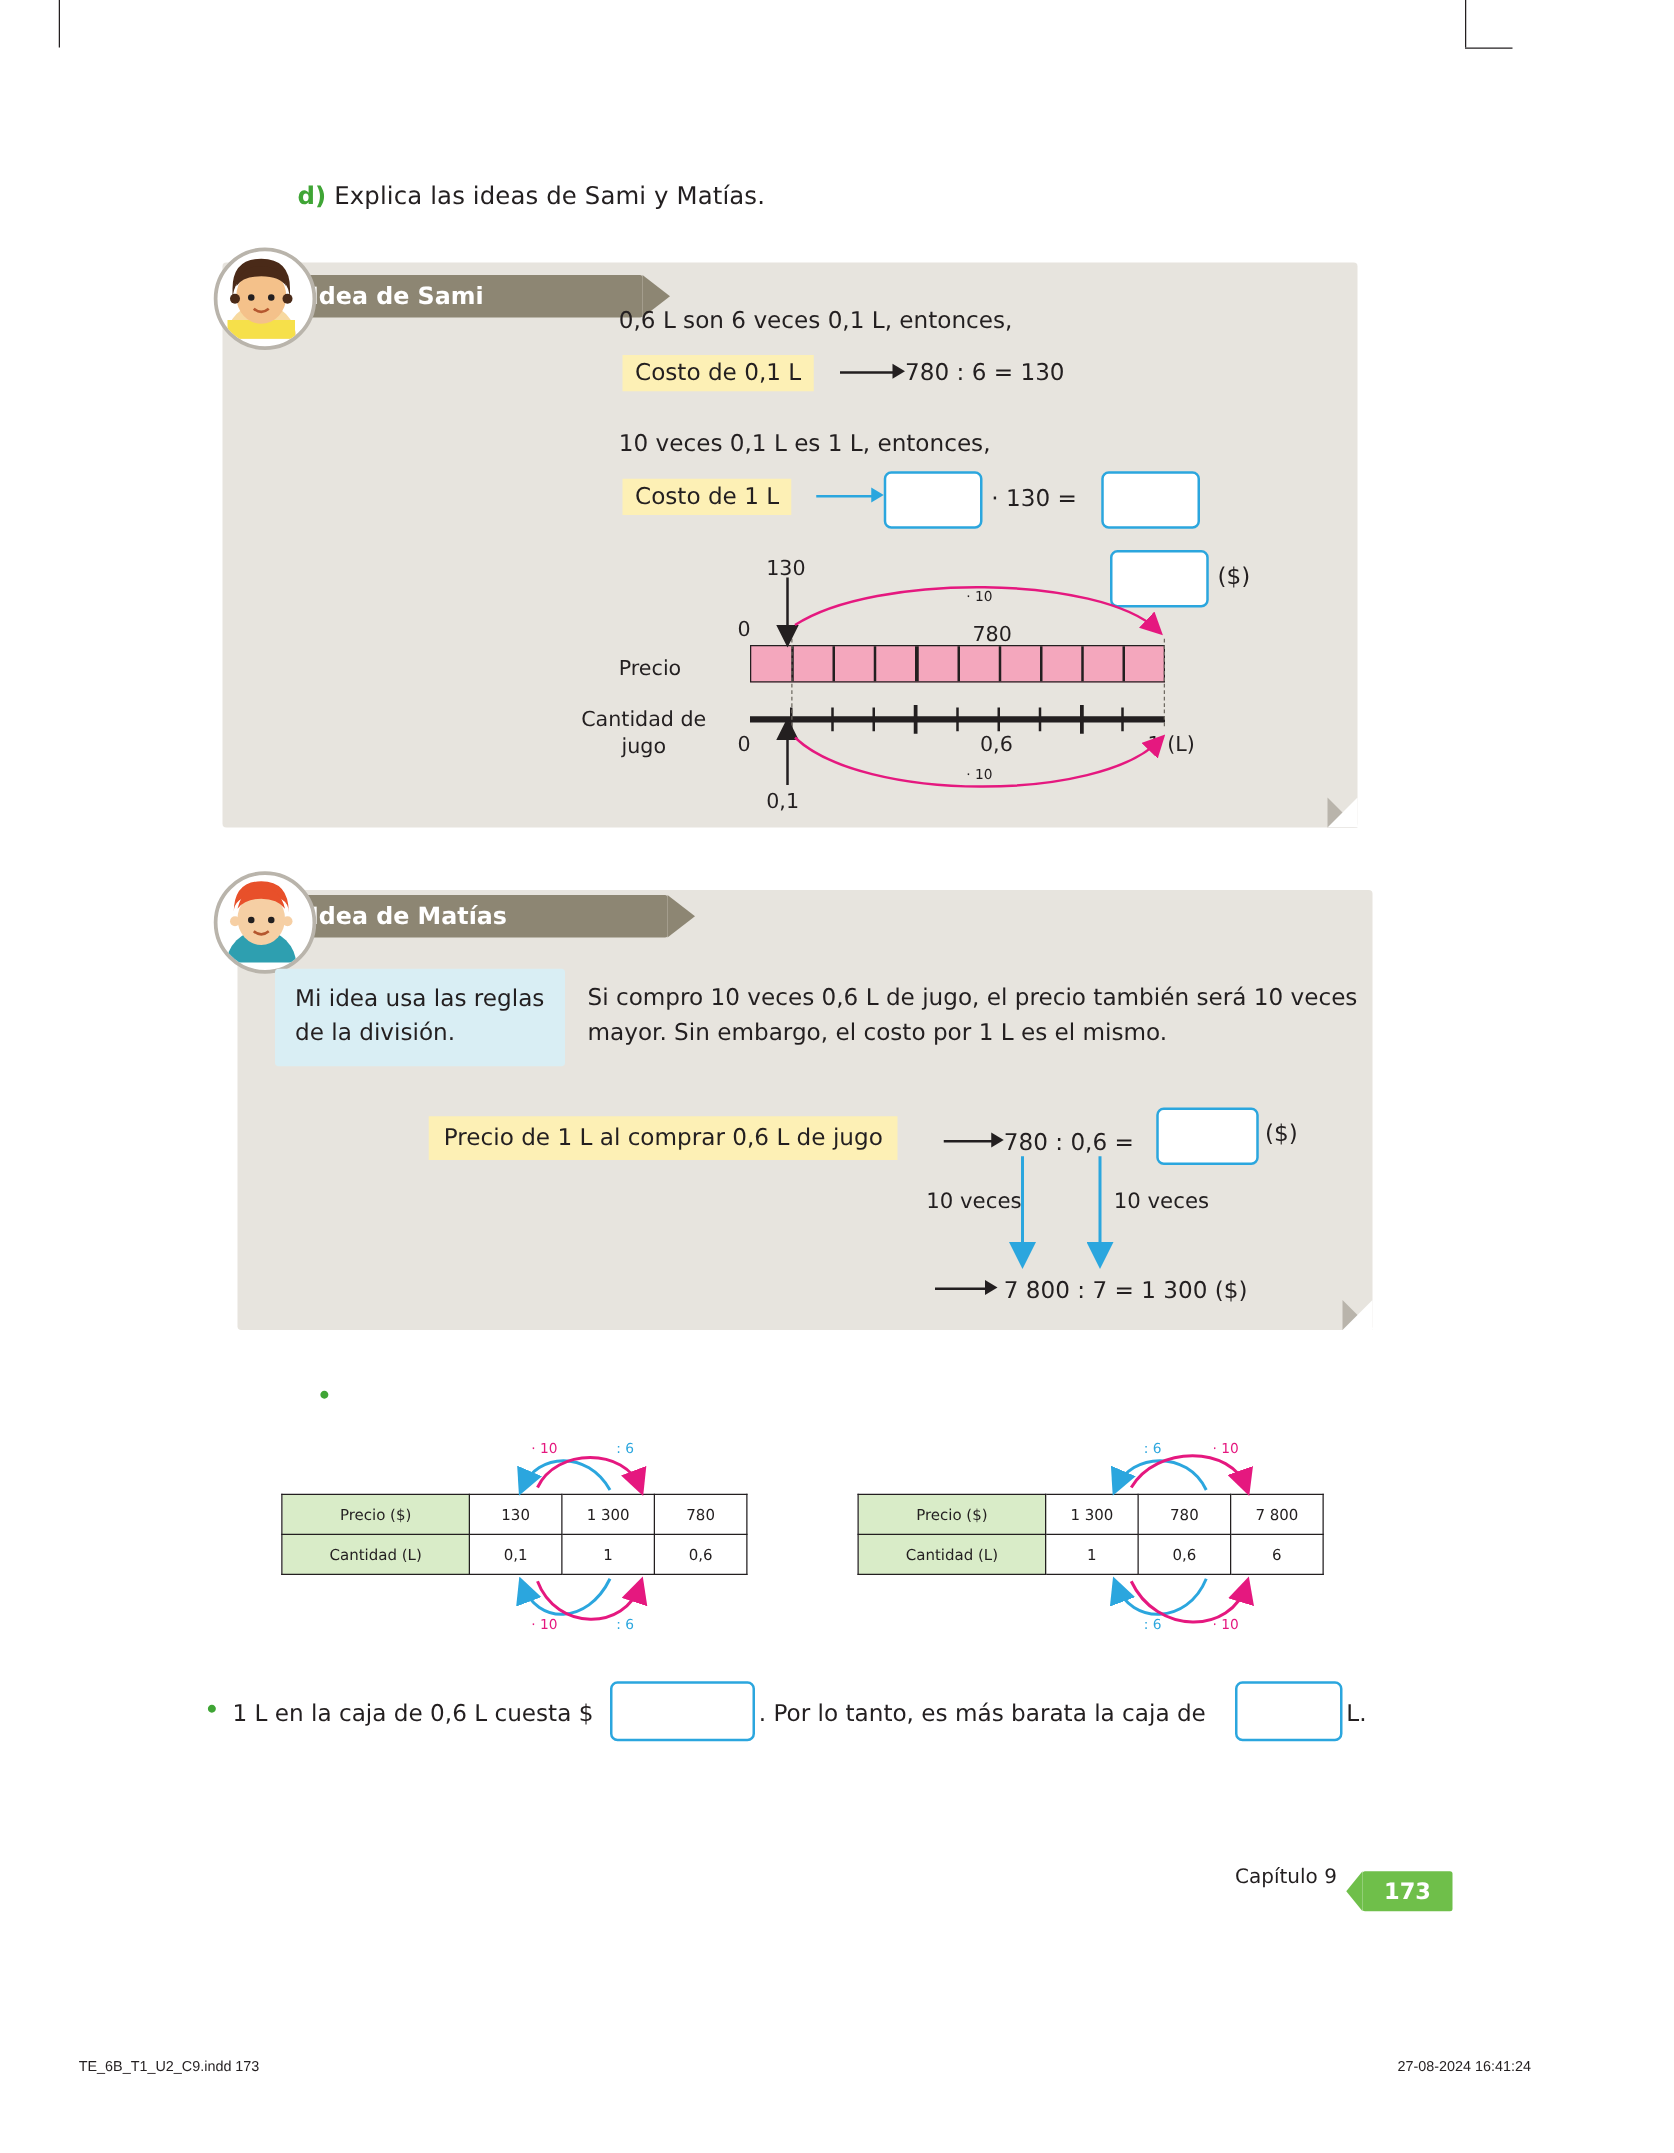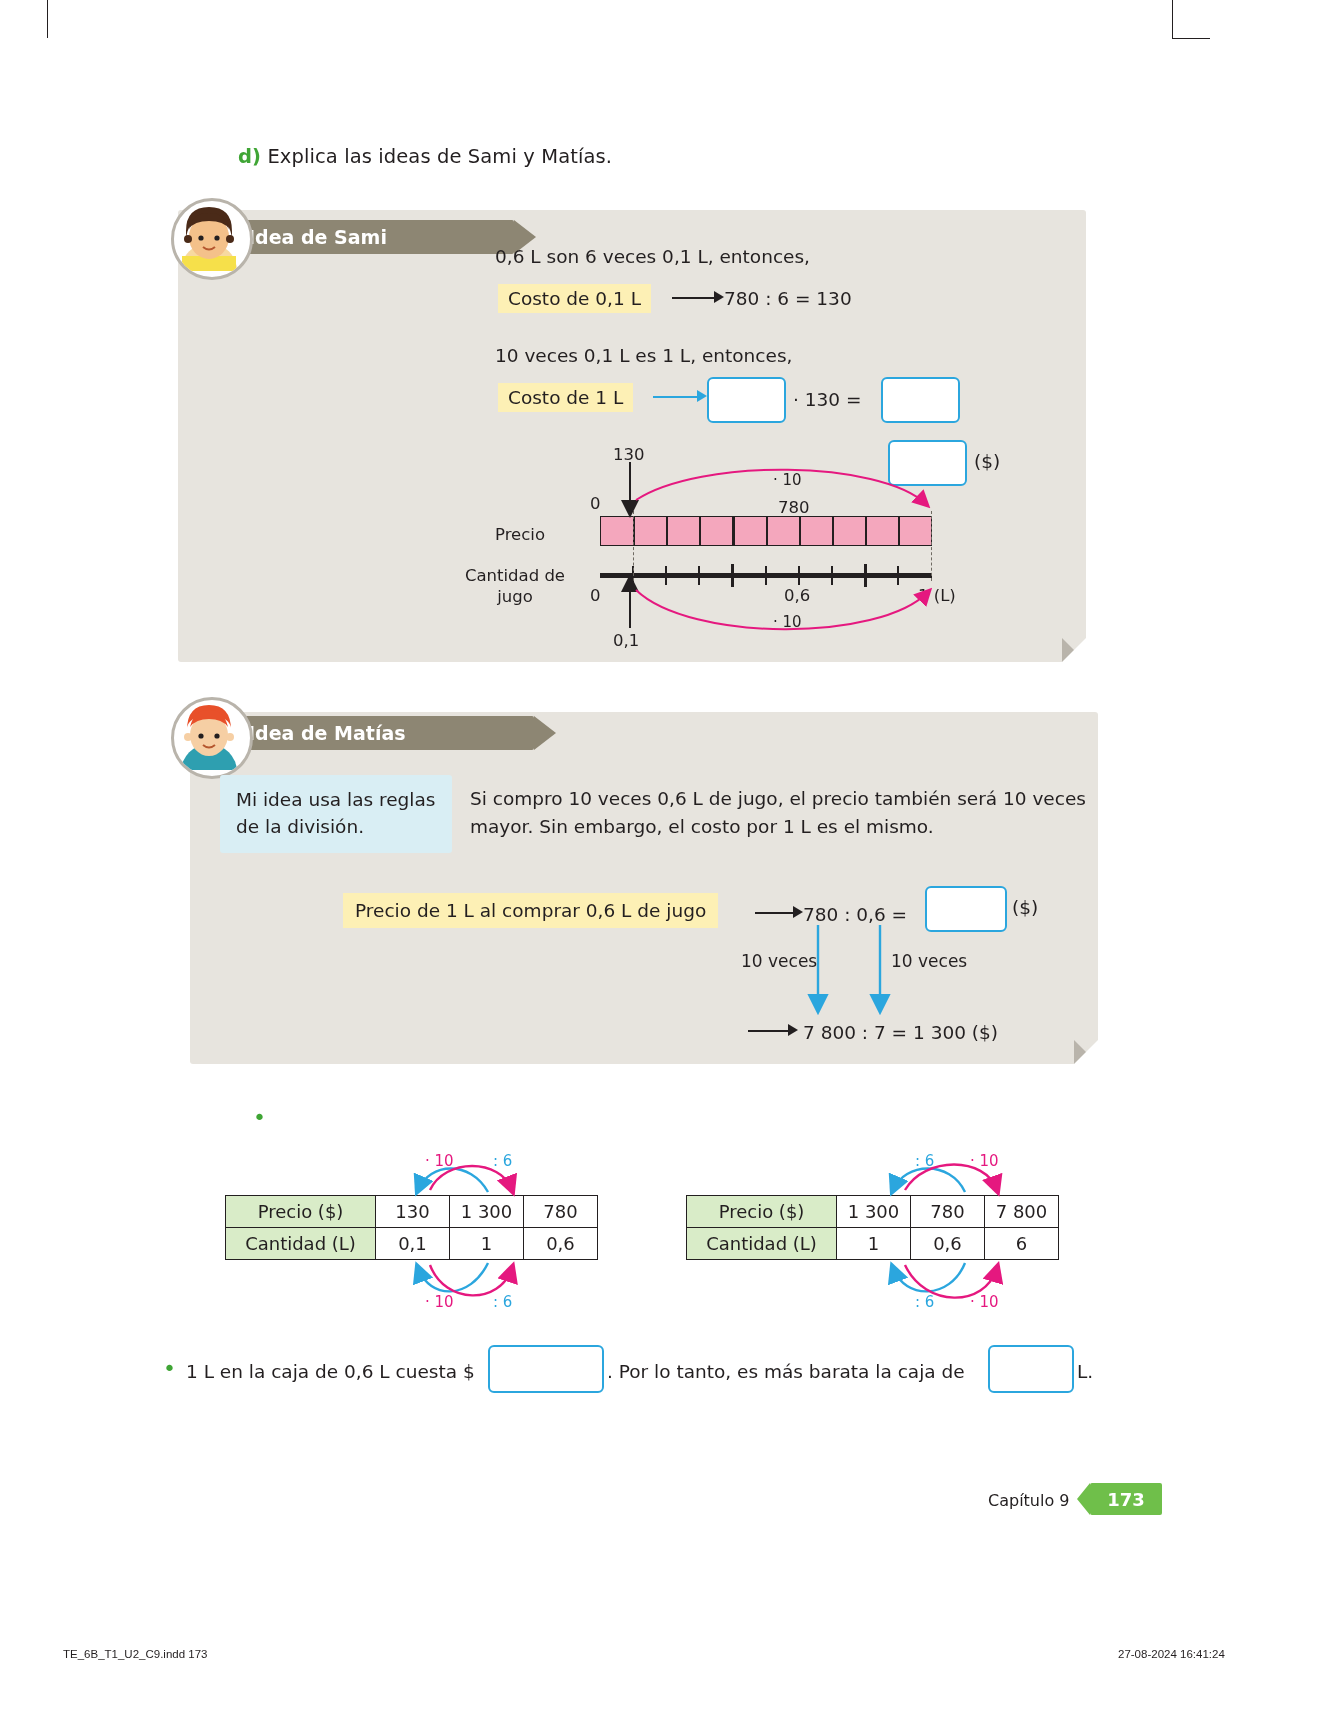--- a/index.html
+++ b/index.html
@@ -132,50 +132,51 @@
 
   svg.ov { position:absolute; left:0; top:0; width:1339px; height:1722px; pointer-events:none; }
 
   
   .bullet { position:absolute; color:#3fa535; font-size:22px; }
 
   
   table.tbl {
     position:absolute;
     border-collapse:collapse;
-    font-size:18px;
+    font-size:12px;
   }
   table.tbl td, table.tbl th {
     border:1.3px solid #231f20;
     height:32px;
     text-align:center;
     font-weight:normal;
     padding:0 10px;
     box-sizing:border-box;
   }
   table.tbl .hdr { background:#d9ecc8; width:150px; text-align:center; }
   table.tbl .cell { width:74px; }
 
-  .oplabel { position:absolute; font-size:15px; }
+  .oplabel { position:absolute; font-size:11px; }
   .op-pink { color:#e5187f; }
   .op-blue { color:#2ba6de; }
 
   
   .chap {
     position:absolute; font-size:16px; color:#231f20;
   }
   .pagebadge {
     position:absolute;
     background:#6fbf4a;
     color:#ffffff;
     font-size:18px;
     font-weight:bold;
     width:72px; height:32px;
     display:flex; align-items:center; justify-content:center;
     border-radius:2px;
+    margin-top:14px;
   }
   .pagebadge::before {
     content:"";
     position:absolute; left:-13px; top:0;
     width:0;height:0;
     border-top:16px solid transparent;
     border-bottom:16px solid transparent;
     border-right:13px solid #6fbf4a;
   }
   .footmeta { position:absolute; font-size:11.5px; color:#231f20; font-family:"Liberation Sans", sans-serif; }

